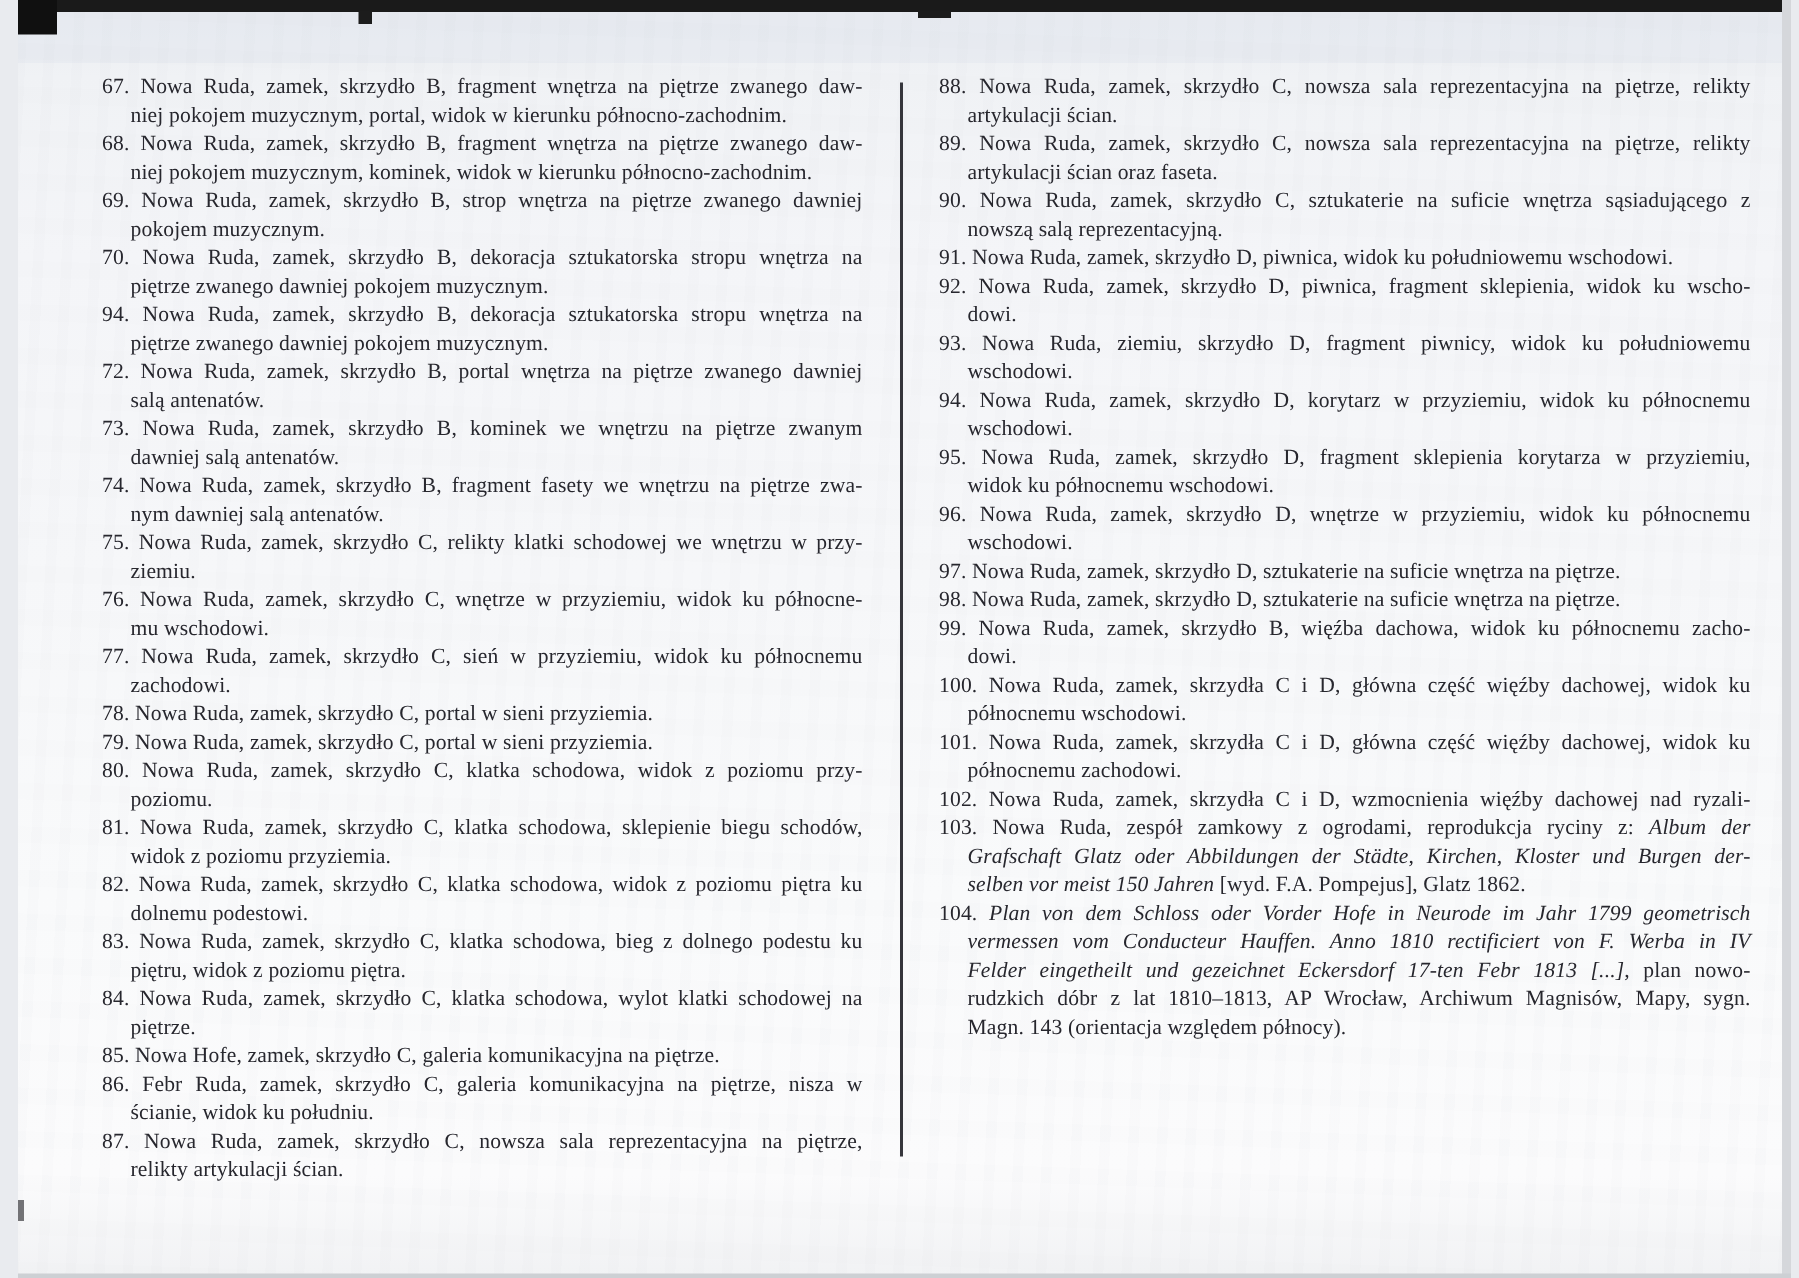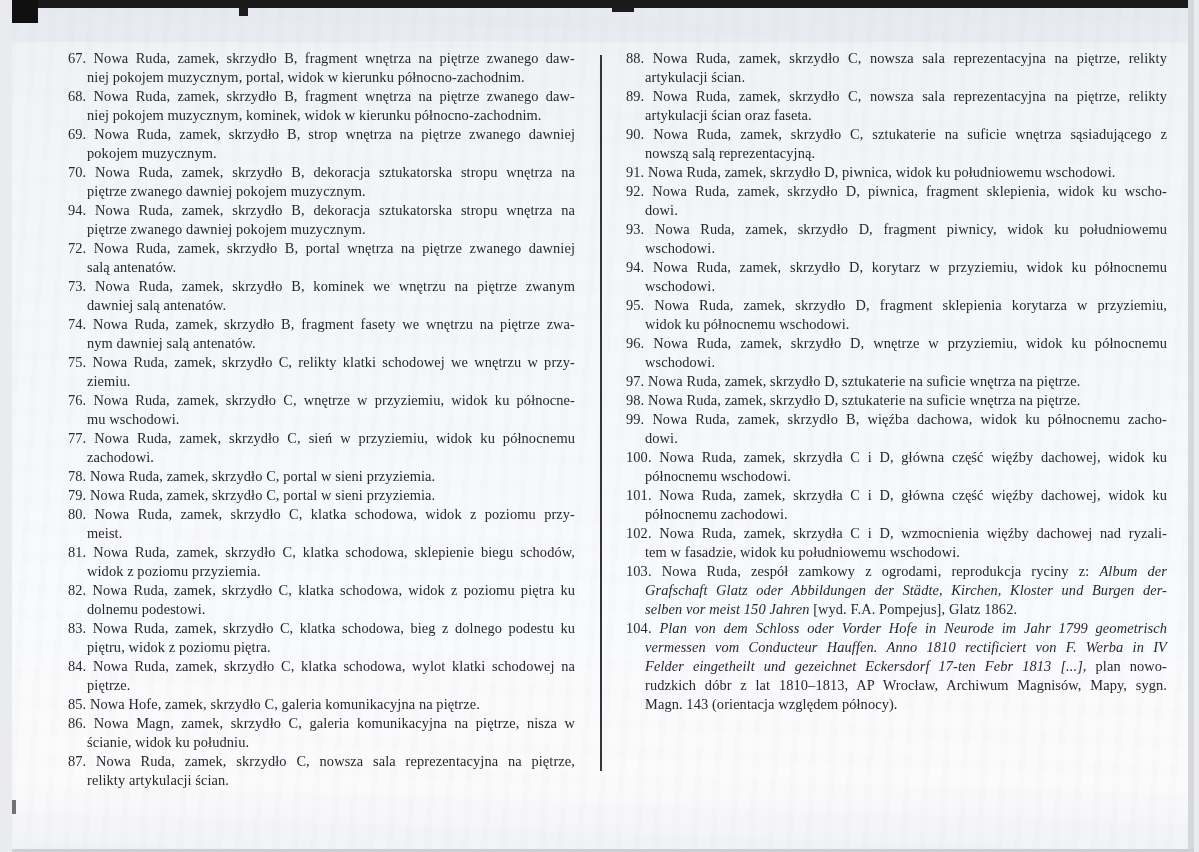--- a/index.html
+++ b/index.html
@@ -107,21 +107,21 @@
         <div class="line cont"><span>zachodowi.</span></div>
       </div>
       <div class="entry">
         <div class="line"><span class="num">78. </span><span>Nowa Ruda, zamek, skrzydło C, portal w sieni przyziemia.</span></div>
       </div>
       <div class="entry">
         <div class="line"><span class="num">79. </span><span>Nowa Ruda, zamek, skrzydło C, portal w sieni przyziemia.</span></div>
       </div>
       <div class="entry">
         <div class="line jl"><span class="num">80. </span><span>Nowa Ruda, zamek, skrzydło C, klatka schodowa, widok z poziomu przy-</span></div>
-        <div class="line cont"><span>meist.</span></div>
+        <div class="line cont"><span>poziomu.</span></div>
       </div>
       <div class="entry">
         <div class="line jl"><span class="num">81. </span><span>Nowa Ruda, zamek, skrzydło C, klatka schodowa, sklepienie biegu schodów,</span></div>
         <div class="line cont"><span>widok z poziomu przyziemia.</span></div>
       </div>
       <div class="entry">
         <div class="line jl"><span class="num">82. </span><span>Nowa Ruda, zamek, skrzydło C, klatka schodowa, widok z poziomu piętra ku</span></div>
         <div class="line cont"><span>dolnemu podestowi.</span></div>
       </div>
       <div class="entry">
@@ -129,21 +129,21 @@
         <div class="line cont"><span>piętru, widok z poziomu piętra.</span></div>
       </div>
       <div class="entry">
         <div class="line jl"><span class="num">84. </span><span>Nowa Ruda, zamek, skrzydło C, klatka schodowa, wylot klatki schodowej na</span></div>
         <div class="line cont"><span>piętrze.</span></div>
       </div>
       <div class="entry">
         <div class="line"><span class="num">85. </span><span>Nowa Hofe, zamek, skrzydło C, galeria komunikacyjna na piętrze.</span></div>
       </div>
       <div class="entry">
-        <div class="line jl"><span class="num">86. </span><span>Nowa Magn, zamek, skrzydło C, galeria komunikacyjna na piętrze, nisza w</span></div>
+        <div class="line jl"><span class="num">86. </span><span>Febr Ruda, zamek, skrzydło C, galeria komunikacyjna na piętrze, nisza w</span></div>
         <div class="line cont"><span>ścianie, widok ku południu.</span></div>
       </div>
       <div class="entry">
         <div class="line jl"><span class="num">87. </span><span>Nowa Ruda, zamek, skrzydło C, nowsza sala reprezentacyjna na piętrze,</span></div>
         <div class="line cont"><span>relikty artykulacji ścian.</span></div>
       </div>
     </div>
   <div class="col-divider"></div>
   <div class="col col-right" id="col-right">
       <div class="entry">
@@ -159,21 +159,21 @@
         <div class="line cont"><span>nowszą salą reprezentacyjną.</span></div>
       </div>
       <div class="entry">
         <div class="line"><span class="num">91. </span><span>Nowa Ruda, zamek, skrzydło D, piwnica, widok ku południowemu wschodowi.</span></div>
       </div>
       <div class="entry">
         <div class="line jl"><span class="num">92. </span><span>Nowa Ruda, zamek, skrzydło D, piwnica, fragment sklepienia, widok ku wscho-</span></div>
         <div class="line cont"><span>dowi.</span></div>
       </div>
       <div class="entry">
-        <div class="line jl"><span class="num">93. </span><span>Nowa Ruda, zamek, skrzydło D, fragment piwnicy, widok ku południowemu</span></div>
+        <div class="line jl"><span class="num">93. </span><span>Nowa Ruda, ziemiu, skrzydło D, fragment piwnicy, widok ku południowemu</span></div>
         <div class="line cont"><span>wschodowi.</span></div>
       </div>
       <div class="entry">
         <div class="line jl"><span class="num">94. </span><span>Nowa Ruda, zamek, skrzydło D, korytarz w przyziemiu, widok ku północnemu</span></div>
         <div class="line cont"><span>wschodowi.</span></div>
       </div>
       <div class="entry">
         <div class="line jl"><span class="num">95. </span><span>Nowa Ruda, zamek, skrzydło D, fragment sklepienia korytarza w przyziemiu,</span></div>
         <div class="line cont"><span>widok ku północnemu wschodowi.</span></div>
       </div>
@@ -194,21 +194,20 @@
       <div class="entry">
         <div class="line jl"><span class="num">100. </span><span>Nowa Ruda, zamek, skrzydła C i D, główna część więźby dachowej, widok ku</span></div>
         <div class="line cont"><span>północnemu wschodowi.</span></div>
       </div>
       <div class="entry">
         <div class="line jl"><span class="num">101. </span><span>Nowa Ruda, zamek, skrzydła C i D, główna część więźby dachowej, widok ku</span></div>
         <div class="line cont"><span>północnemu zachodowi.</span></div>
       </div>
       <div class="entry">
         <div class="line jl"><span class="num">102. </span><span>Nowa Ruda, zamek, skrzydła C i D, wzmocnienia więźby dachowej nad ryzali-</span></div>
-        <div class="line cont"><span>tem w fasadzie, widok ku południowemu wschodowi.</span></div>
       </div>
       <div class="entry">
         <div class="line jl"><span class="num">103. </span><span>Nowa Ruda, zespół zamkowy z ogrodami, reprodukcja ryciny z: </span><span class="it">Album der</span></div>
         <div class="line jl cont"><span class="it">Grafschaft Glatz oder Abbildungen der Städte, Kirchen, Kloster und Burgen der-</span></div>
         <div class="line cont"><span class="it">selben vor meist 150 Jahren</span><span> [wyd. F.A. Pompejus], Glatz 1862.</span></div>
       </div>
       <div class="entry">
         <div class="line jl"><span class="num">104. </span><span class="it">Plan von dem Schloss oder Vorder Hofe in Neurode im Jahr 1799 geometrisch</span></div>
         <div class="line jl cont"><span class="it">vermessen vom Conducteur Hauffen. Anno 1810 rectificiert von F. Werba in IV</span></div>
         <div class="line jl cont"><span class="it">Felder eingetheilt und gezeichnet Eckersdorf 17-ten Febr 1813 [...],</span><span> plan nowo-</span></div>

